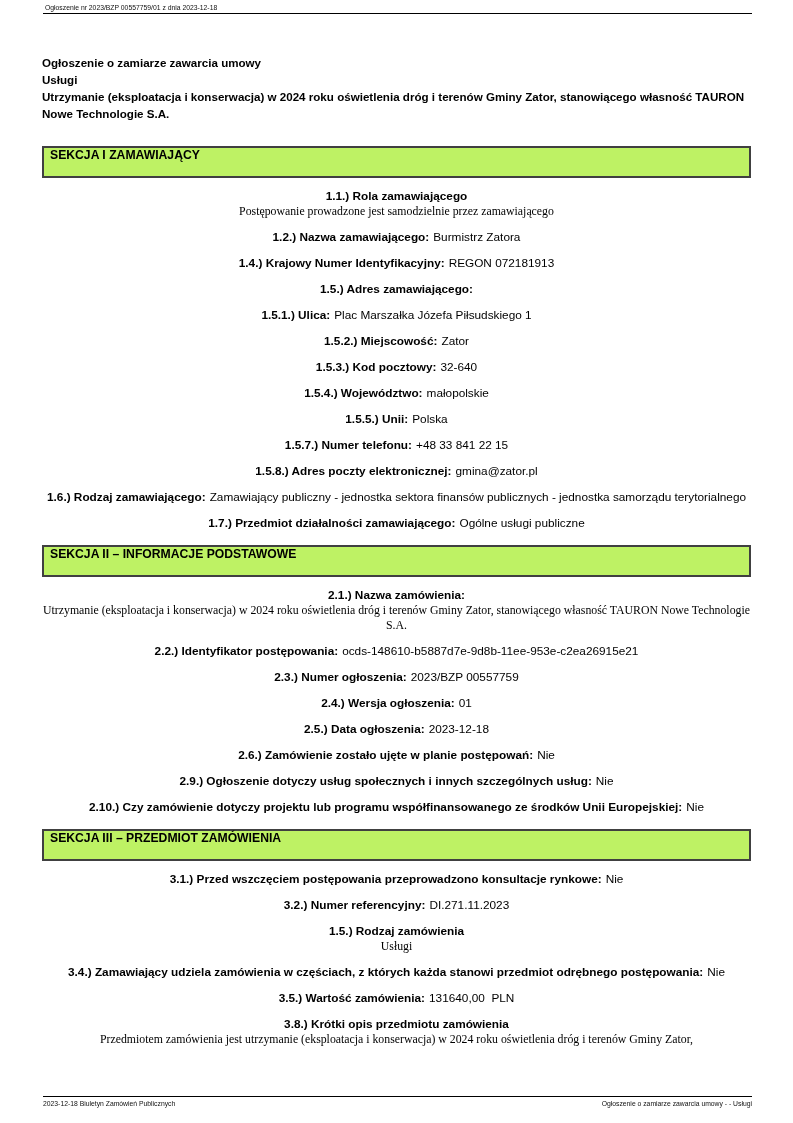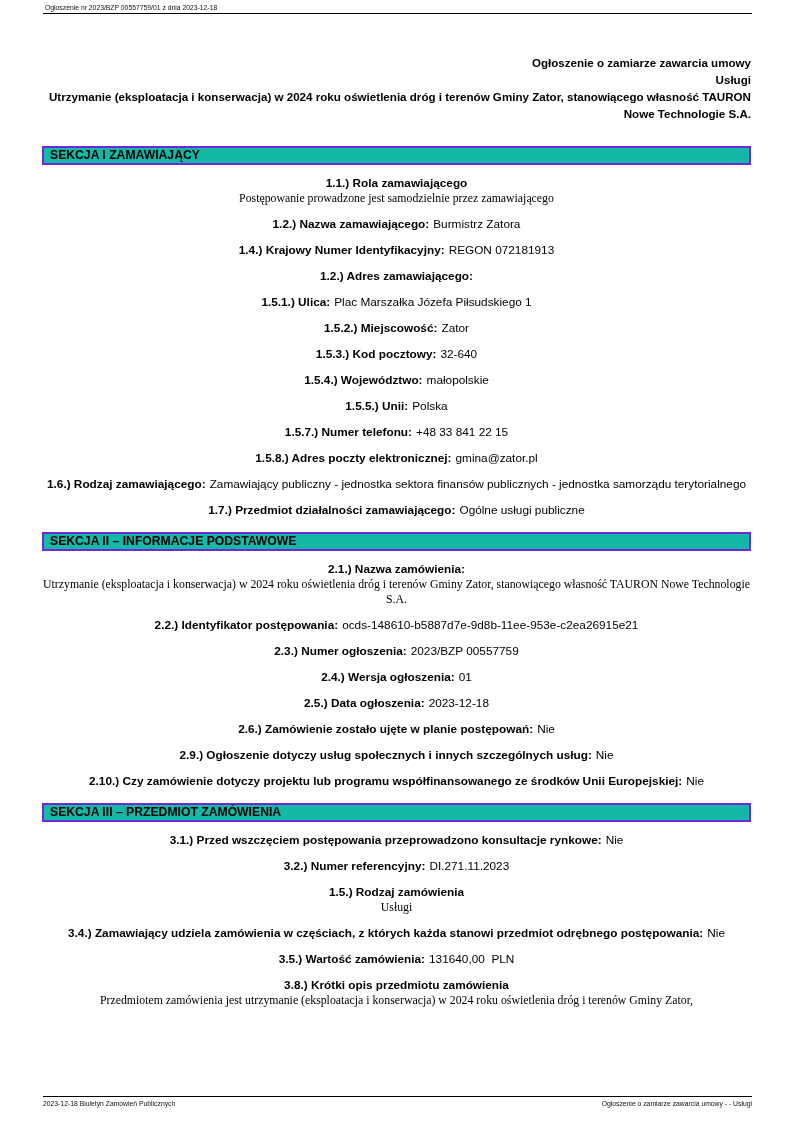--- a/index.html
+++ b/index.html
@@ -4,25 +4,25 @@
 <style>
   html,body{margin:0;padding:0;background:#ffffff;}
   .page{
     position:relative;width:793px;height:1123px;background:#fff;
     font-family:"Liberation Sans","DejaVu Sans",sans-serif;
     font-size:11.8px;line-height:15px;color:#000;overflow:hidden;
   }
   .hdr-note{position:absolute;top:4px;left:45px;font-size:6.8px;line-height:8px;color:#111;}
   .hdr-rule{position:absolute;top:13px;left:43px;width:709px;border-top:1.2px solid #000;}
   .content{position:absolute;top:54px;left:42px;width:709px;}
-  .title-block{margin:0 0 10px 0;text-align:right;}
+  .title-block{margin:0 0 10px 0;text-align:left;}
   .title-line{margin:0;font-weight:bold;font-size:11.6px;line-height:17px;}
   .sec-bar{
-    margin-top:14px;background:#14b8a6;border:2px solid #6d28d9;
-    font-weight:bold;font-size:12.2px;line-height:15px;padding:0 6px 0 6px;
+    margin-top:14px;background:#bef264;border:2px solid #404040;
+    font-weight:bold;font-size:12.2px;line-height:15px;padding:0 6px 13px 6px;
   }
   .sec-bar.first{margin-top:24px;}
   .item{margin-top:11px;text-align:center;}
   .lbl{font-weight:bold;}
   .val{margin-left:4px;white-space:pre-wrap;}
   .sub{margin:0;font-family:Liberation Serif, serif;}
   .footer{
     position:absolute;top:1096px;left:43px;width:709px;
     border-top:1.2px solid #000;padding-top:3px;
     display:flex;justify-content:space-between;
@@ -51,21 +51,21 @@
       <span class="lbl">1.1.) Rola zamawiającego</span>
       <div class="sub">Postępowanie prowadzone jest samodzielnie przez zamawiającego</div>
     </div>
     <div class="item">
       <span class="lbl">1.2.) Nazwa zamawiającego:</span><span class="val">Burmistrz Zatora</span>
     </div>
     <div class="item">
       <span class="lbl">1.4.) Krajowy Numer Identyfikacyjny:</span><span class="val">REGON 072181913</span>
     </div>
     <div class="item">
-      <span class="lbl">1.2.) Adres zamawiającego:</span>
+      <span class="lbl">1.5.) Adres zamawiającego:</span>
     </div>
     <div class="item">
       <span class="lbl">1.5.1.) Ulica:</span><span class="val">Plac Marszałka Józefa Piłsudskiego 1</span>
     </div>
     <div class="item">
       <span class="lbl">1.5.2.) Miejscowość:</span><span class="val">Zator</span>
     </div>
     <div class="item">
       <span class="lbl">1.5.3.) Kod pocztowy:</span><span class="val">32-640</span>
     </div>

